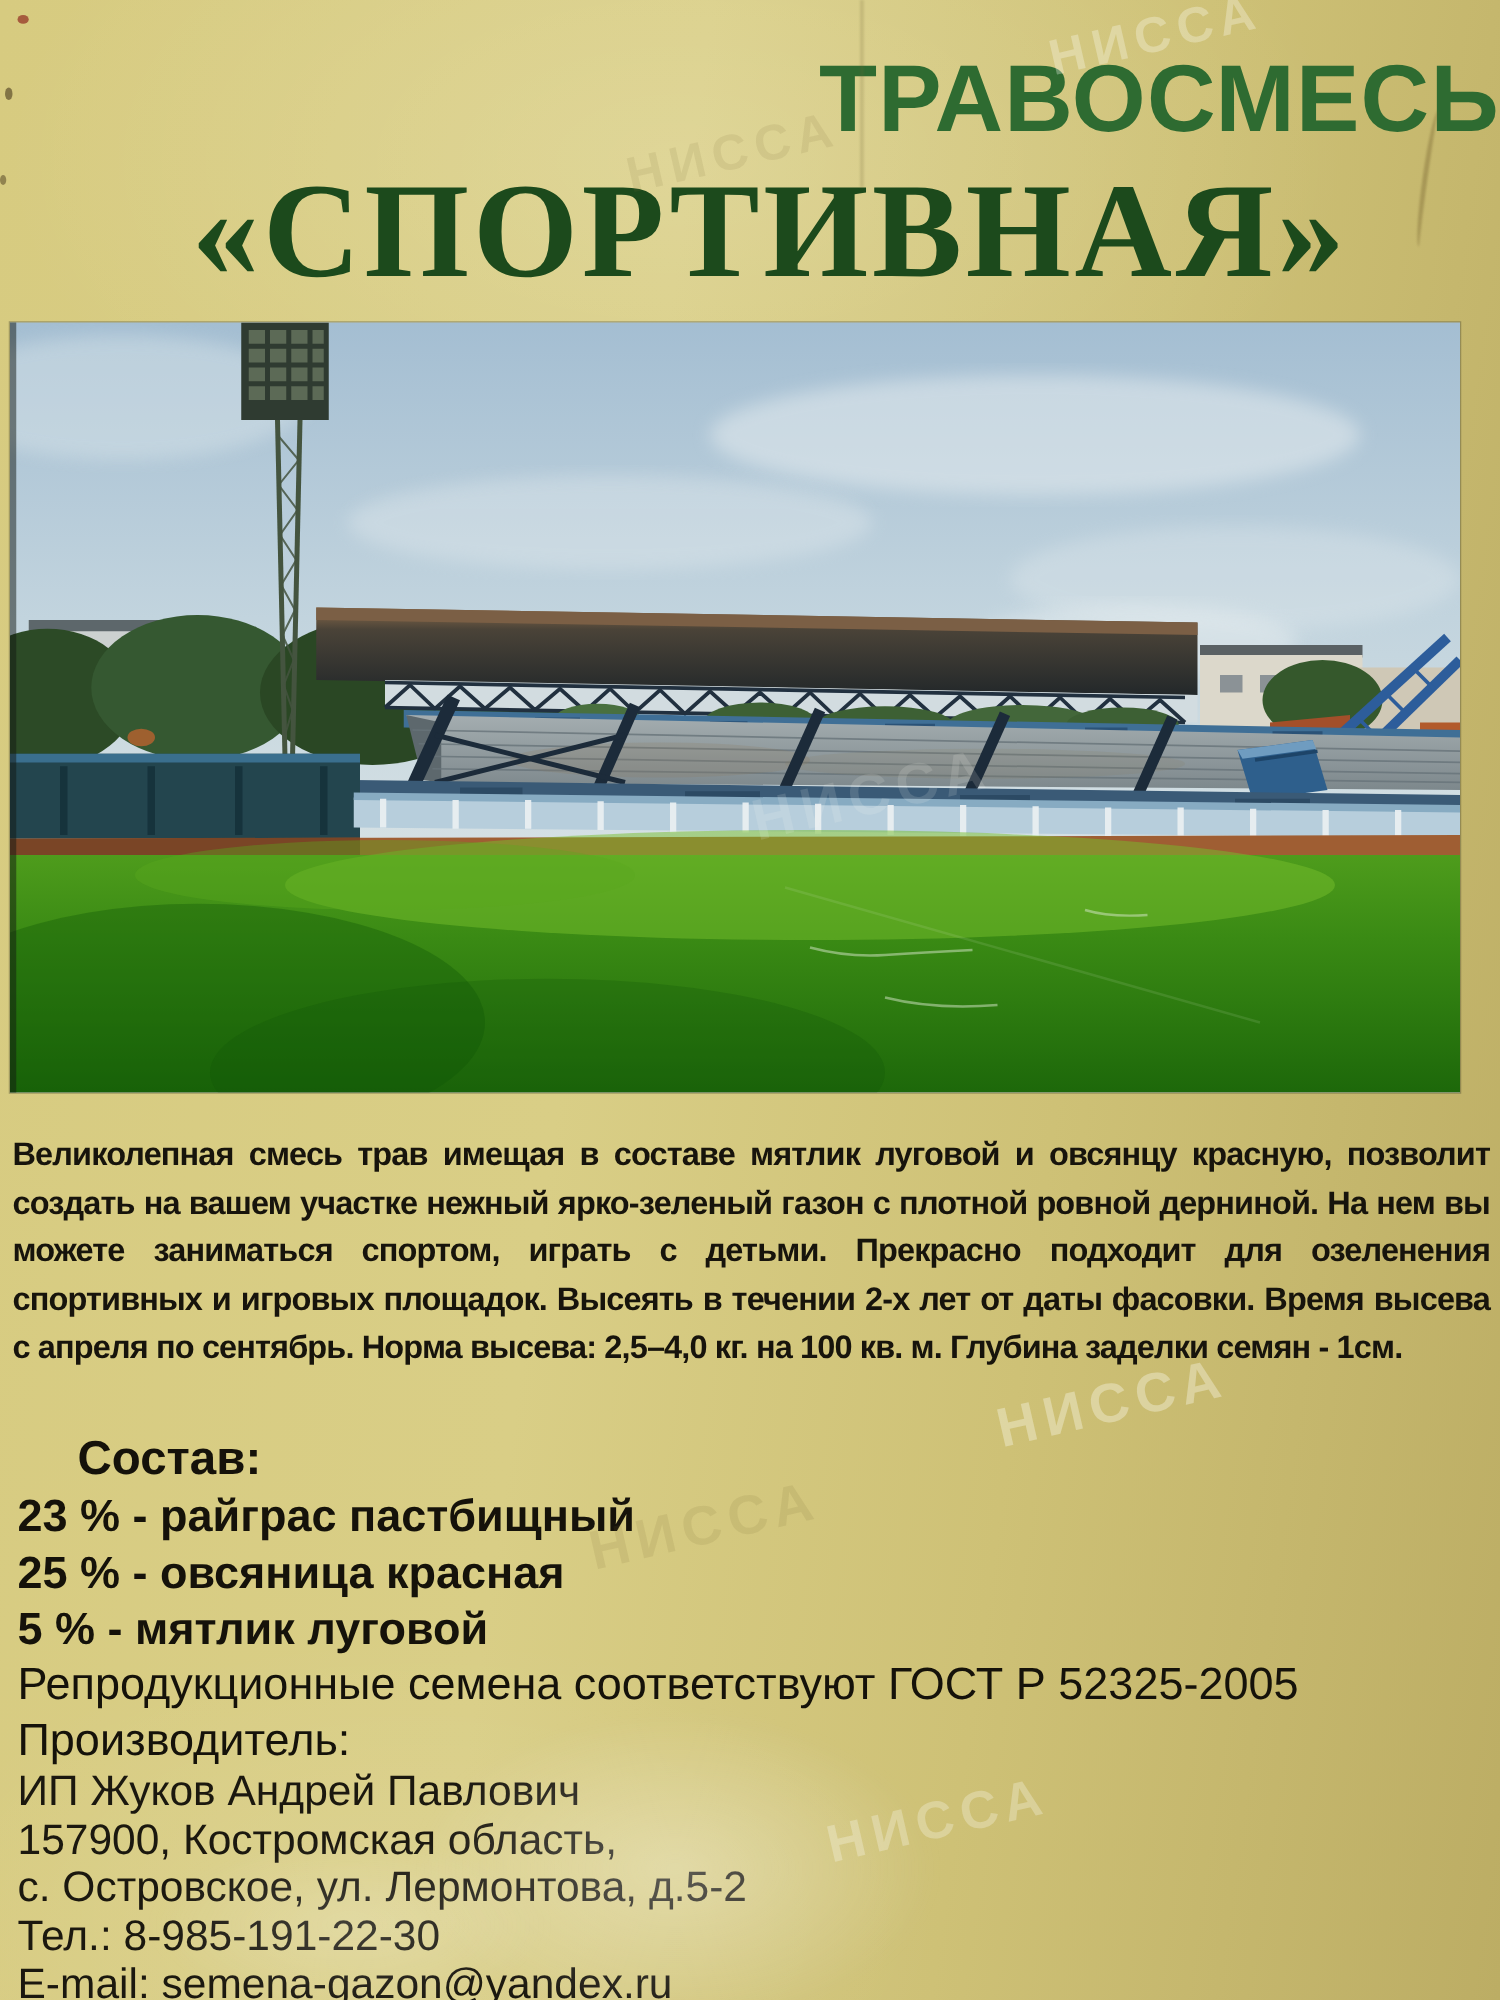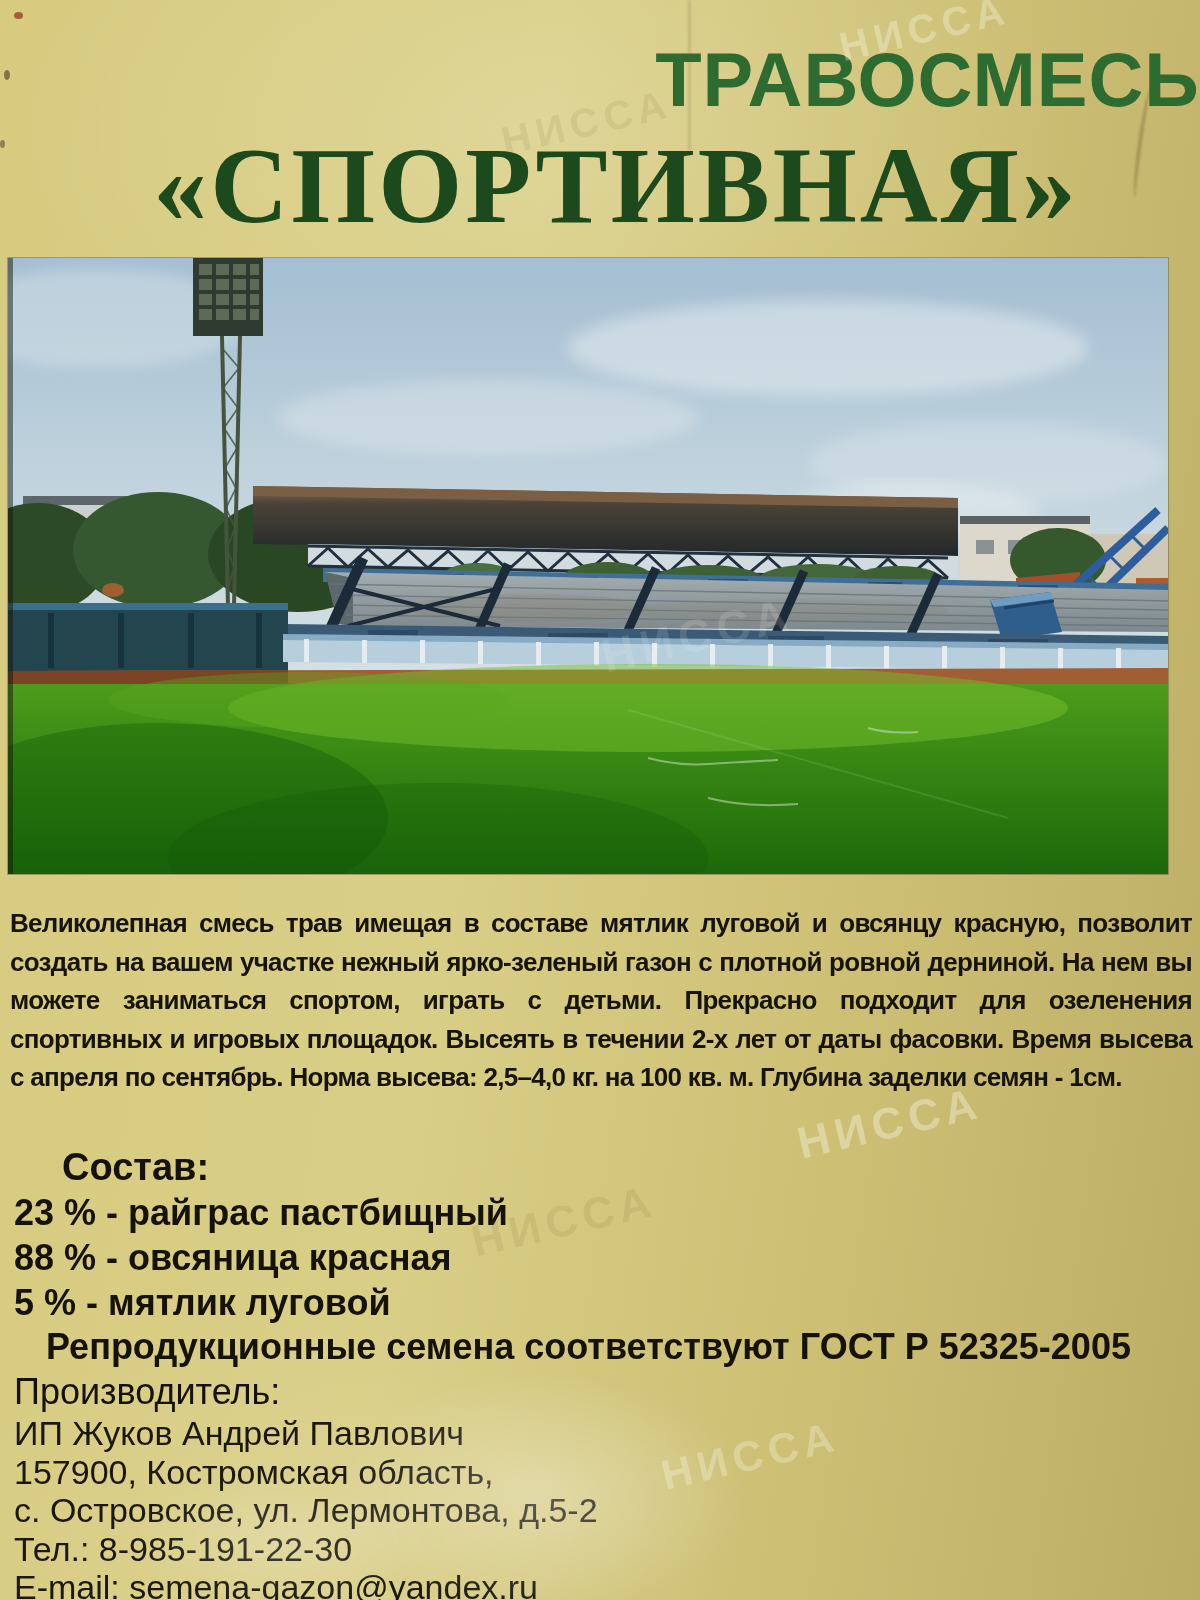--- a/index.html
+++ b/index.html
@@ -16,21 +16,21 @@
     letter-spacing:3px;color:#1c4a1c;padding-left:16px;}
   .photo{position:absolute;left:8px;top:258px;width:1160px;height:616px;
     outline:1px solid rgba(60,60,40,.35);background:#b6cbd9;}
   .photo svg{display:block;width:100%;height:100%;}
   .desc{position:absolute;left:10px;top:878px;width:1182px;
     font-size:26px;line-height:38.5px;font-weight:700;color:#17140c;
     text-align:justify;letter-spacing:-0.7px;}
   .comp-head{position:absolute;left:14px;top:1146px;font-size:38px;font-weight:700;color:#15120a;margin-left:48px;}
   .comp-list{position:absolute;left:14px;top:1190px;font-size:36px;font-weight:700;
     line-height:45px;color:#15120a;}
-  .gost{position:absolute;left:14px;top:1326px;font-size:36px;font-weight:700;color:#15120a;margin-left:32px;}
+  .gost{position:absolute;left:14px;top:1326px;font-size:36px;font-weight:400;color:#15120a;}
   .manu-head{position:absolute;left:14px;top:1371px;font-size:36px;font-weight:400;color:#15120a;}
   .contacts{position:absolute;left:14px;top:1414px;font-size:34px;font-weight:400;
     line-height:38.5px;color:#1b180f;}
   .wm{position:absolute;font-weight:700;letter-spacing:6px;pointer-events:none;
     transform:rotate(-13deg);white-space:nowrap;}
   .wm1{left:838px;top:6px;font-size:40px;color:rgba(255,255,250,.30);}
   .wm2{left:600px;top:608px;font-size:46px;color:rgba(250,250,240,.14);}
   .wm3{left:500px;top:100px;font-size:40px;color:rgba(120,110,55,.12);}
   .wm4{left:796px;top:1098px;font-size:44px;color:rgba(255,255,250,.34);}
   .wm5{left:470px;top:1196px;font-size:44px;color:rgba(120,110,55,.13);}
@@ -282,21 +282,21 @@
       </g>
     </svg>
     <div class="edge-sliver"></div>
   </div>
 
   <p class="desc">Великолепная смесь трав имещая в составе мятлик луговой и овсянцу красную, позволит создать на вашем участке нежный ярко-зеленый газон с плотной ровной дерниной. На нем вы можете заниматься спортом, играть с детьми. Прекрасно подходит для озеленения спортивных и игровых площадок. Высеять в течении 2-х лет от даты фасовки. Время высева с апреля по сентябрь. Норма высева: 2,5–4,0 кг. на 100 кв. м. Глубина заделки семян - 1см.</p>
 
   <div class="comp-head">Состав:</div>
   <div class="comp-list">
     <div>23 % - райграс пастбищный</div>
-    <div>88 % - овсяница красная</div>
+    <div>25 % - овсяница красная</div>
     <div>5 % - мятлик луговой</div>
   </div>
 
   <div class="gost">Репродукционные семена соответствуют ГОСТ Р 52325-2005</div>
   <div class="manu-head">Производитель:</div>
 
   <div class="contacts">
     <div>ИП Жуков Андрей Павлович</div>
     <div>157900, Костромская область,</div>
     <div>с. Островское, ул. Лермонтова, д.5-2</div>

